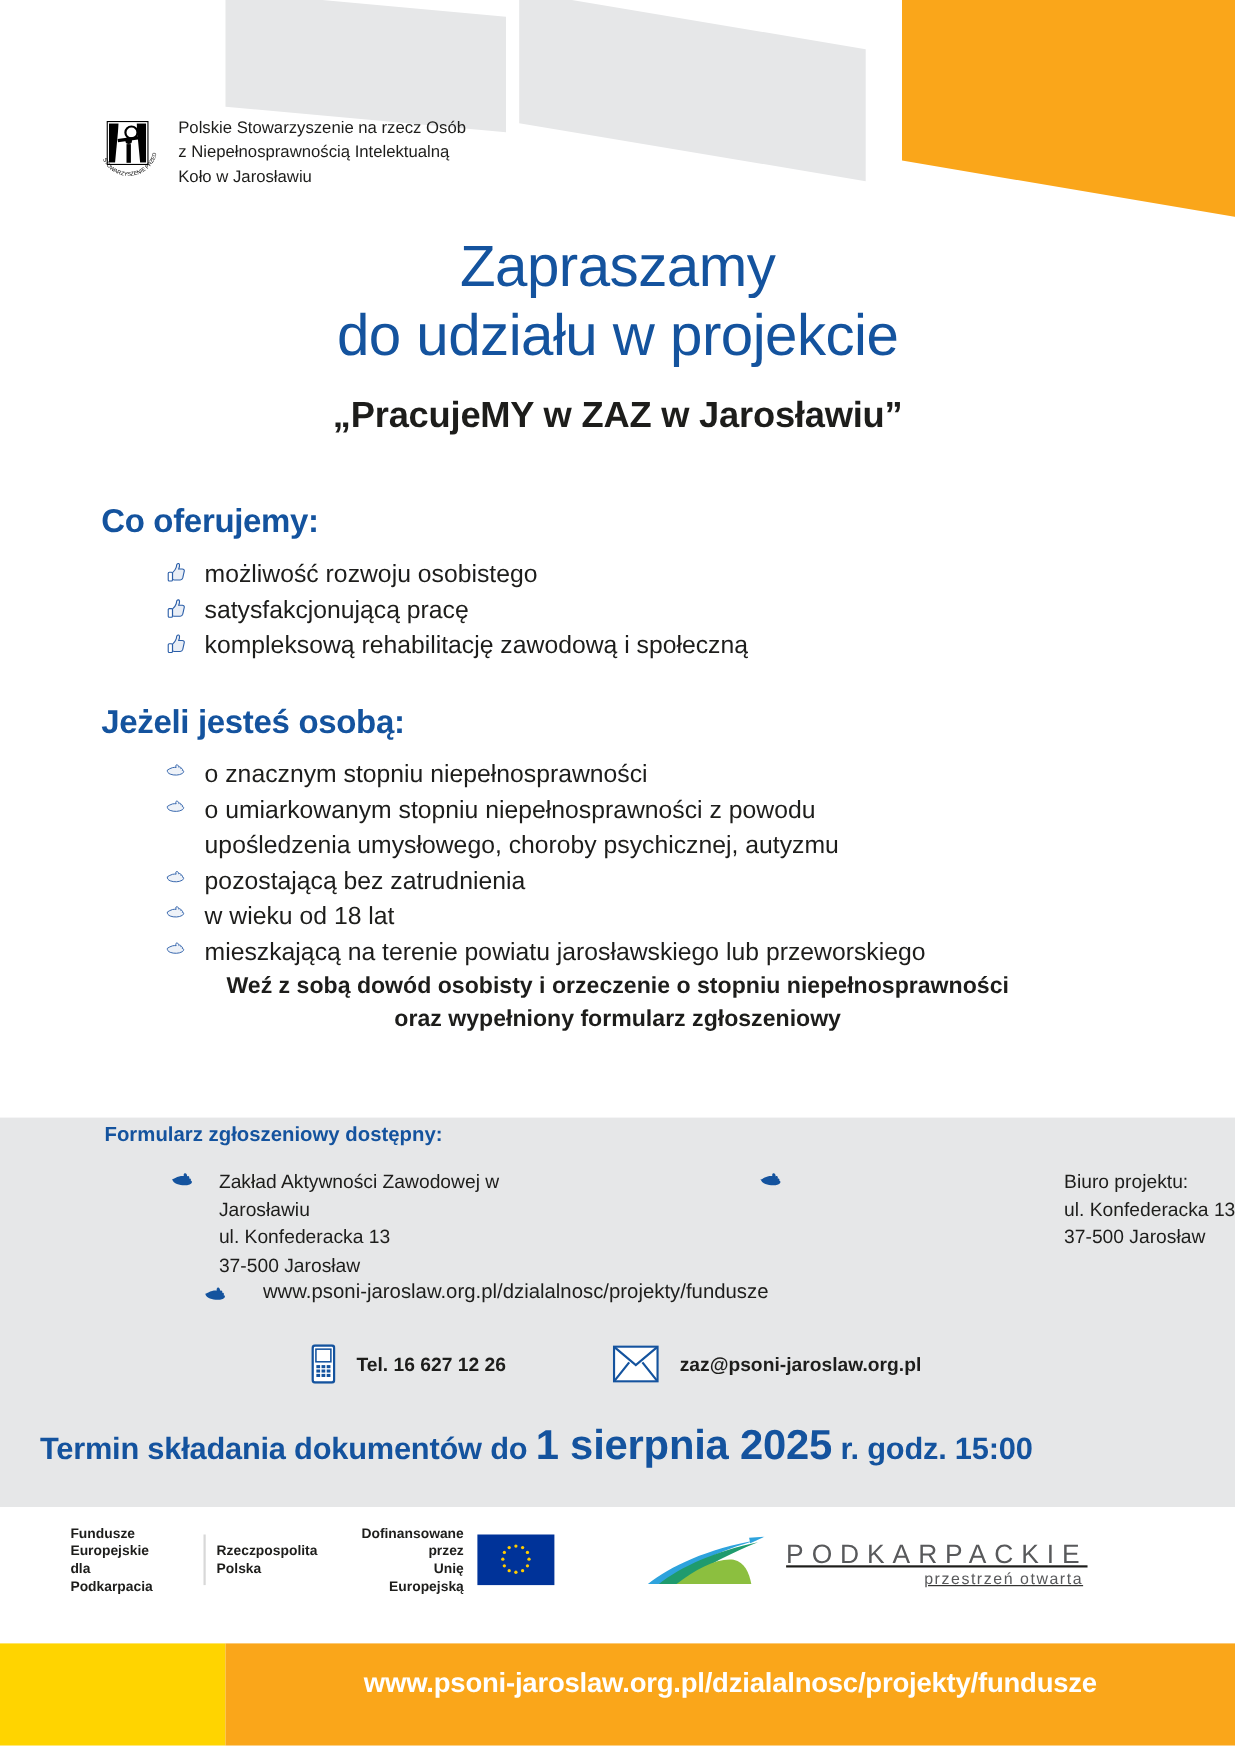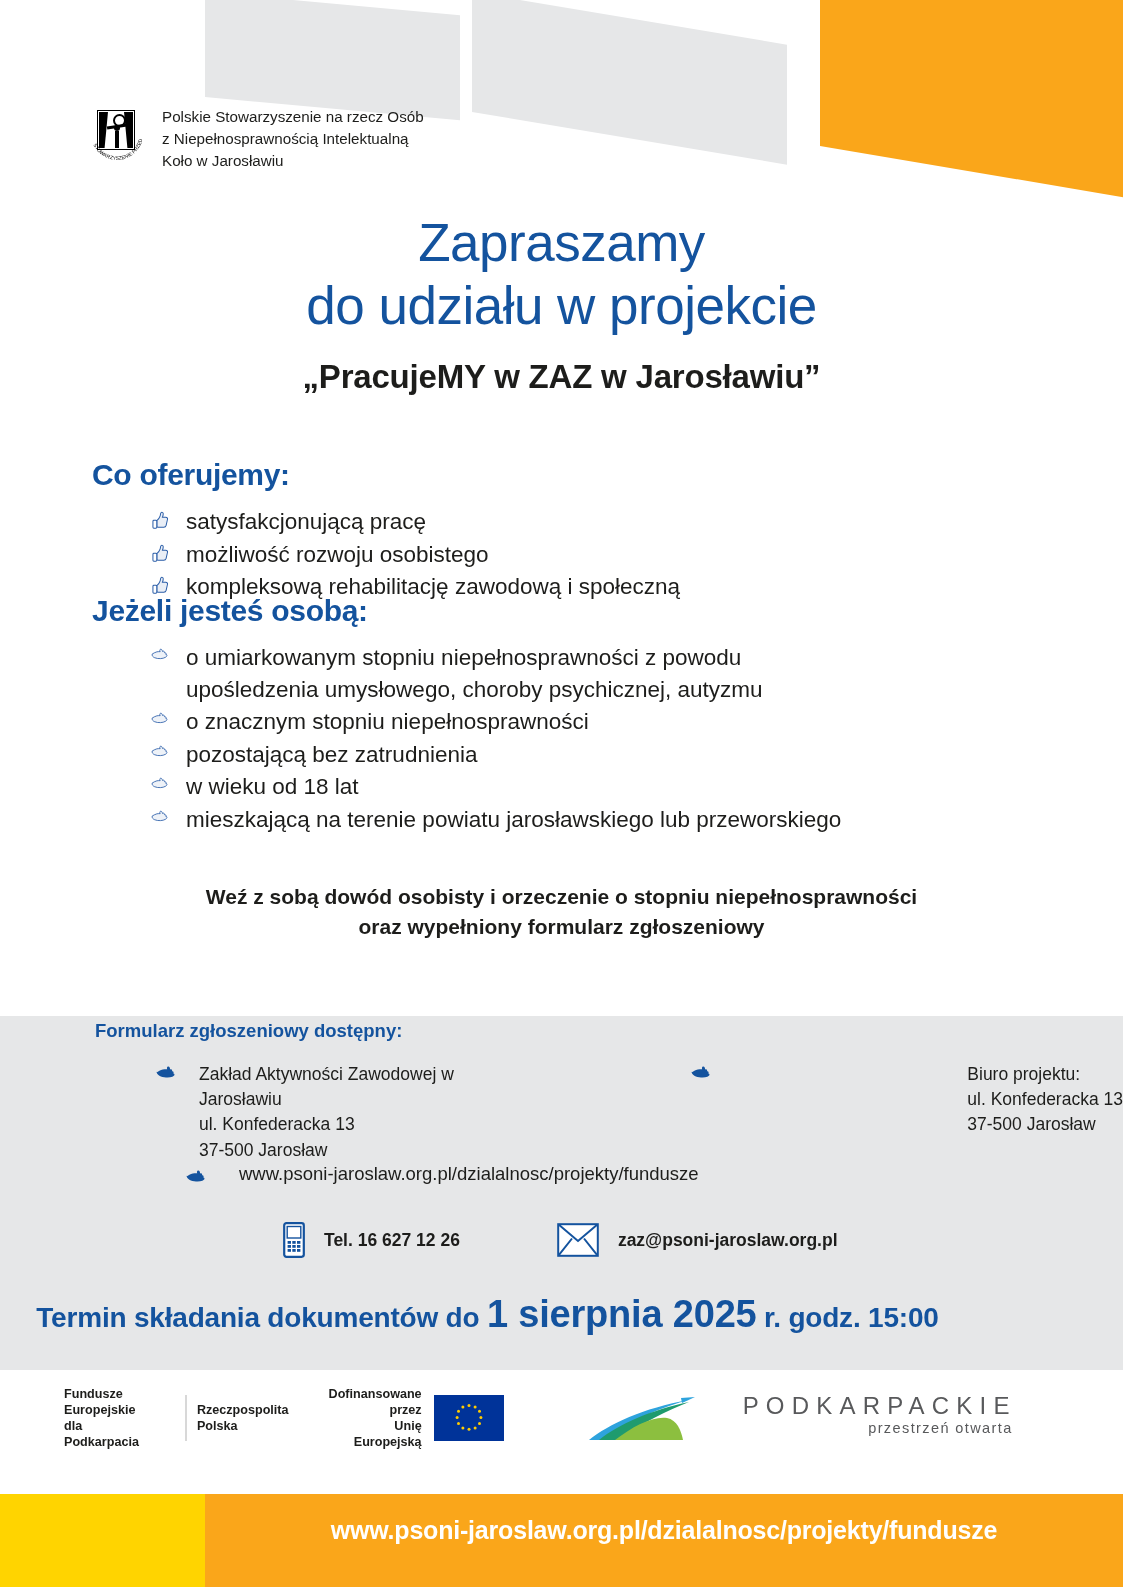--- a/index.html
+++ b/index.html
@@ -126,21 +126,21 @@
   }
 
   .sect-head {
     color: #14539e;
     font-size: 30px;
     font-weight: bold;
     letter-spacing: -0.3px;
   }
 
   .sec-offer { position: absolute; left: 92px; top: 458px; }
-  .sec-person { position: absolute; left: 92px; top: 594px; }
+  .sec-person { position: absolute; left: 92px; top: 640px; }
 
   ul.bul {
     list-style: none;
     margin: 14px 0 0 0;
     padding: 0;
   }
   ul.bul li {
     display: flex;
     align-items: flex-start;
     gap: 14px;
@@ -275,21 +275,21 @@
     width: 70px; height: 46px;
     margin-left: 12px;
     background: #003399;
     position: relative;
   }
   .divider {
     width: 2px; height: 50px;
     background: #58595b;
     margin-left: 31px;
   }
-  .pk-logo { margin-left: 50px; display: flex; align-items: flex-start; gap: 28px; }
+  .pk-logo { margin-left: 50px; display: flex; align-items: flex-end; gap: 0; text-decoration: underline; }
   .pk-text { display: flex; flex-direction: column; }
   .pk-main {
     font-size: 24px;
     letter-spacing: 7.2px;
     color: #58595b;
   }
   .pk-sub {
     font-size: 14.5px;
     letter-spacing: 1.4px;
     color: #58595b;
@@ -357,54 +357,54 @@
 <div class="subline">„PracujeMY w ZAZ w Jarosławiu”</div>
 
 <div class="sec-offer">
   <div class="sect-head">Co oferujemy:</div>
   <ul class="bul">
     <li>
       <svg class="ico-thumb" viewBox="0 0 24 26">
         <path d="M7.5 11.5c1.5-1.2 3-3.2 3.6-5.1.4-1.3.2-2.6.9-3.4.8-.9 2.2-.5 2.4.8.2 1.3-.3 2.8-.8 4.1h3.6c1.3 0 2.2 1 1.9 2.2l-1.5 6.7c-.3 1.2-1.3 2-2.5 2H9.1c-.9 0-1.6-.4-1.6-1.1z" fill="#e9eef6" stroke="#2b5ea8" stroke-width="1.1"></path>
         <rect x="3.2" y="11.2" width="4.2" height="8.6" rx="1" fill="#fff" stroke="#2b5ea8" stroke-width="1.1"></rect>
       </svg>
-      <span class="btxt">satysfakcjonującą pracę</span>
+      <span class="btxt">możliwość rozwoju osobistego</span>
     </li>
     <li>
       <svg class="ico-thumb" viewBox="0 0 24 26">
         <path d="M7.5 11.5c1.5-1.2 3-3.2 3.6-5.1.4-1.3.2-2.6.9-3.4.8-.9 2.2-.5 2.4.8.2 1.3-.3 2.8-.8 4.1h3.6c1.3 0 2.2 1 1.9 2.2l-1.5 6.7c-.3 1.2-1.3 2-2.5 2H9.1c-.9 0-1.6-.4-1.6-1.1z" fill="#e9eef6" stroke="#2b5ea8" stroke-width="1.1"></path>
         <rect x="3.2" y="11.2" width="4.2" height="8.6" rx="1" fill="#fff" stroke="#2b5ea8" stroke-width="1.1"></rect>
       </svg>
-      <span class="btxt">możliwość rozwoju osobistego</span>
+      <span class="btxt">satysfakcjonującą pracę</span>
     </li>
     <li>
       <svg class="ico-thumb" viewBox="0 0 24 26">
         <path d="M7.5 11.5c1.5-1.2 3-3.2 3.6-5.1.4-1.3.2-2.6.9-3.4.8-.9 2.2-.5 2.4.8.2 1.3-.3 2.8-.8 4.1h3.6c1.3 0 2.2 1 1.9 2.2l-1.5 6.7c-.3 1.2-1.3 2-2.5 2H9.1c-.9 0-1.6-.4-1.6-1.1z" fill="#e9eef6" stroke="#2b5ea8" stroke-width="1.1"></path>
         <rect x="3.2" y="11.2" width="4.2" height="8.6" rx="1" fill="#fff" stroke="#2b5ea8" stroke-width="1.1"></rect>
       </svg>
       <span class="btxt">kompleksową rehabilitację zawodową i społeczną</span>
     </li>
   </ul>
 </div>
 
 <div class="sec-person">
   <div class="sect-head">Jeżeli jesteś osobą:</div>
   <ul class="bul">
     <li>
       <svg class="ico-hand" viewBox="0 0 26 20">
         <path d="M2.5 9.6c1.6-1 3.6-2.2 5.6-2.7 1.3-.3 2.7-.3 3.9-.2-.5-.9-.6-1.9-.1-2.5.6-.7 1.7-.4 2.2.4.4.6.6 1.3.7 1.9.6-.7 1.7-.6 2.1.2.2.4.2.9.1 1.3.7-.4 1.6-.1 1.8.7.1.4 0 .8-.2 1.1.6-.1 1.3.2 1.4.9.2 1-.6 2-1.6 2.6-1.7 1-3.9 1.5-6 1.6-2.4.1-4.9-.2-6.8-1-1-.4-1.9-1-2.5-1.8-.5-.6-.7-1.5-.6-2.5z" fill="#eef2f8" stroke="#2b5ea8" stroke-width="1"></path>
       </svg>
+      <span class="btxt">o znacznym stopniu niepełnosprawności</span>
+    </li>
+    <li>
+      <svg class="ico-hand" viewBox="0 0 26 20">
+        <path d="M2.5 9.6c1.6-1 3.6-2.2 5.6-2.7 1.3-.3 2.7-.3 3.9-.2-.5-.9-.6-1.9-.1-2.5.6-.7 1.7-.4 2.2.4.4.6.6 1.3.7 1.9.6-.7 1.7-.6 2.1.2.2.4.2.9.1 1.3.7-.4 1.6-.1 1.8.7.1.4 0 .8-.2 1.1.6-.1 1.3.2 1.4.9.2 1-.6 2-1.6 2.6-1.7 1-3.9 1.5-6 1.6-2.4.1-4.9-.2-6.8-1-1-.4-1.9-1-2.5-1.8-.5-.6-.7-1.5-.6-2.5z" fill="#eef2f8" stroke="#2b5ea8" stroke-width="1"></path>
+      </svg>
       <span class="btxt">o umiarkowanym stopniu niepełnosprawności z powodu
 upośledzenia umysłowego, choroby psychicznej, autyzmu</span>
-    </li>
-    <li>
-      <svg class="ico-hand" viewBox="0 0 26 20">
-        <path d="M2.5 9.6c1.6-1 3.6-2.2 5.6-2.7 1.3-.3 2.7-.3 3.9-.2-.5-.9-.6-1.9-.1-2.5.6-.7 1.7-.4 2.2.4.4.6.6 1.3.7 1.9.6-.7 1.7-.6 2.1.2.2.4.2.9.1 1.3.7-.4 1.6-.1 1.8.7.1.4 0 .8-.2 1.1.6-.1 1.3.2 1.4.9.2 1-.6 2-1.6 2.6-1.7 1-3.9 1.5-6 1.6-2.4.1-4.9-.2-6.8-1-1-.4-1.9-1-2.5-1.8-.5-.6-.7-1.5-.6-2.5z" fill="#eef2f8" stroke="#2b5ea8" stroke-width="1"></path>
-      </svg>
-      <span class="btxt">o znacznym stopniu niepełnosprawności</span>
     </li>
     <li>
       <svg class="ico-hand" viewBox="0 0 26 20">
         <path d="M2.5 9.6c1.6-1 3.6-2.2 5.6-2.7 1.3-.3 2.7-.3 3.9-.2-.5-.9-.6-1.9-.1-2.5.6-.7 1.7-.4 2.2.4.4.6.6 1.3.7 1.9.6-.7 1.7-.6 2.1.2.2.4.2.9.1 1.3.7-.4 1.6-.1 1.8.7.1.4 0 .8-.2 1.1.6-.1 1.3.2 1.4.9.2 1-.6 2-1.6 2.6-1.7 1-3.9 1.5-6 1.6-2.4.1-4.9-.2-6.8-1-1-.4-1.9-1-2.5-1.8-.5-.6-.7-1.5-.6-2.5z" fill="#eef2f8" stroke="#2b5ea8" stroke-width="1"></path>
       </svg>
       <span class="btxt">pozostającą bez zatrudnienia</span>
     </li>
     <li>
       <svg class="ico-hand" viewBox="0 0 26 20">
         <path d="M2.5 9.6c1.6-1 3.6-2.2 5.6-2.7 1.3-.3 2.7-.3 3.9-.2-.5-.9-.6-1.9-.1-2.5.6-.7 1.7-.4 2.2.4.4.6.6 1.3.7 1.9.6-.7 1.7-.6 2.1.2.2.4.2.9.1 1.3.7-.4 1.6-.1 1.8.7.1.4 0 .8-.2 1.1.6-.1 1.3.2 1.4.9.2 1-.6 2-1.6 2.6-1.7 1-3.9 1.5-6 1.6-2.4.1-4.9-.2-6.8-1-1-.4-1.9-1-2.5-1.8-.5-.6-.7-1.5-.6-2.5z" fill="#eef2f8" stroke="#2b5ea8" stroke-width="1"></path>

